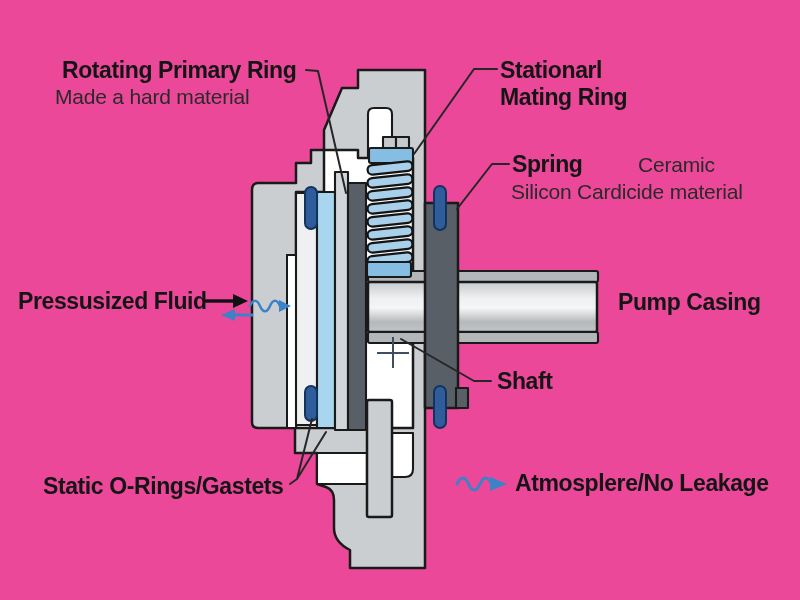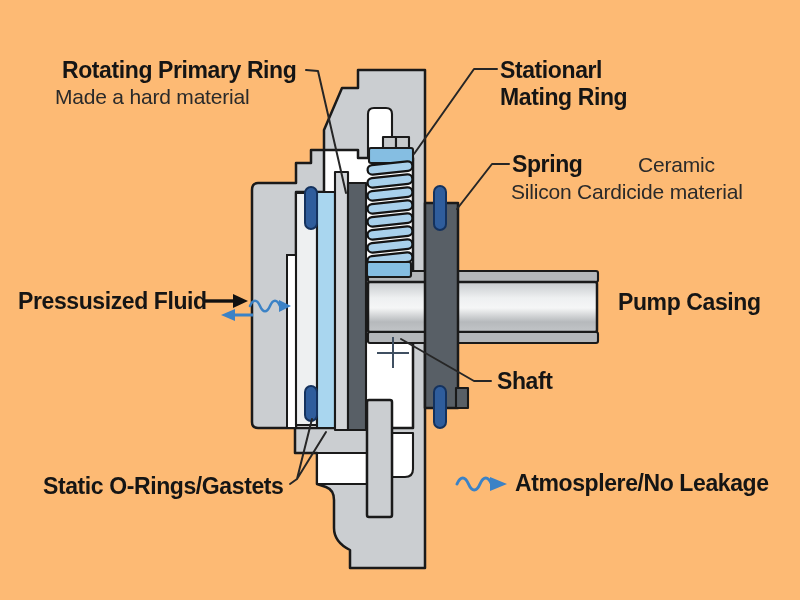--- a/index.html
+++ b/index.html
@@ -1,16 +1,16 @@
 <!DOCTYPE html>
 <html><head>
 <meta charset="utf-8">
 <style>
   html,body{margin:0;padding:0;background:#fff;width:800px;height:600px;overflow:hidden;}
-  .stage{position:relative;width:800px;height:600px;background:#fdba74;font-family:"Liberation Sans",sans-serif;}
+  .stage{position:relative;width:800px;height:600px;background:#ec4899;font-family:"Liberation Sans",sans-serif;}
   svg{display:block;}
   text{fill:#151515;}
   .lbl-bold{font-family:"Liberation Sans",sans-serif;font-weight:700;font-size:23px;letter-spacing:-0.4px;}
   .lbl-reg{font-family:"Liberation Sans",sans-serif;font-weight:400;font-size:21px;letter-spacing:-0.2px;fill:#2a2a2a;}
   .outline{stroke:#1a1a1a;stroke-width:2.5;stroke-linejoin:round;}
   .thin-outline{stroke:#1a1a1a;stroke-width:2.1;stroke-linejoin:round;}
   .leader{stroke:#262626;stroke-width:2;fill:none;stroke-linejoin:round;stroke-linecap:round;}
 </style>
 </head>
 <body>

